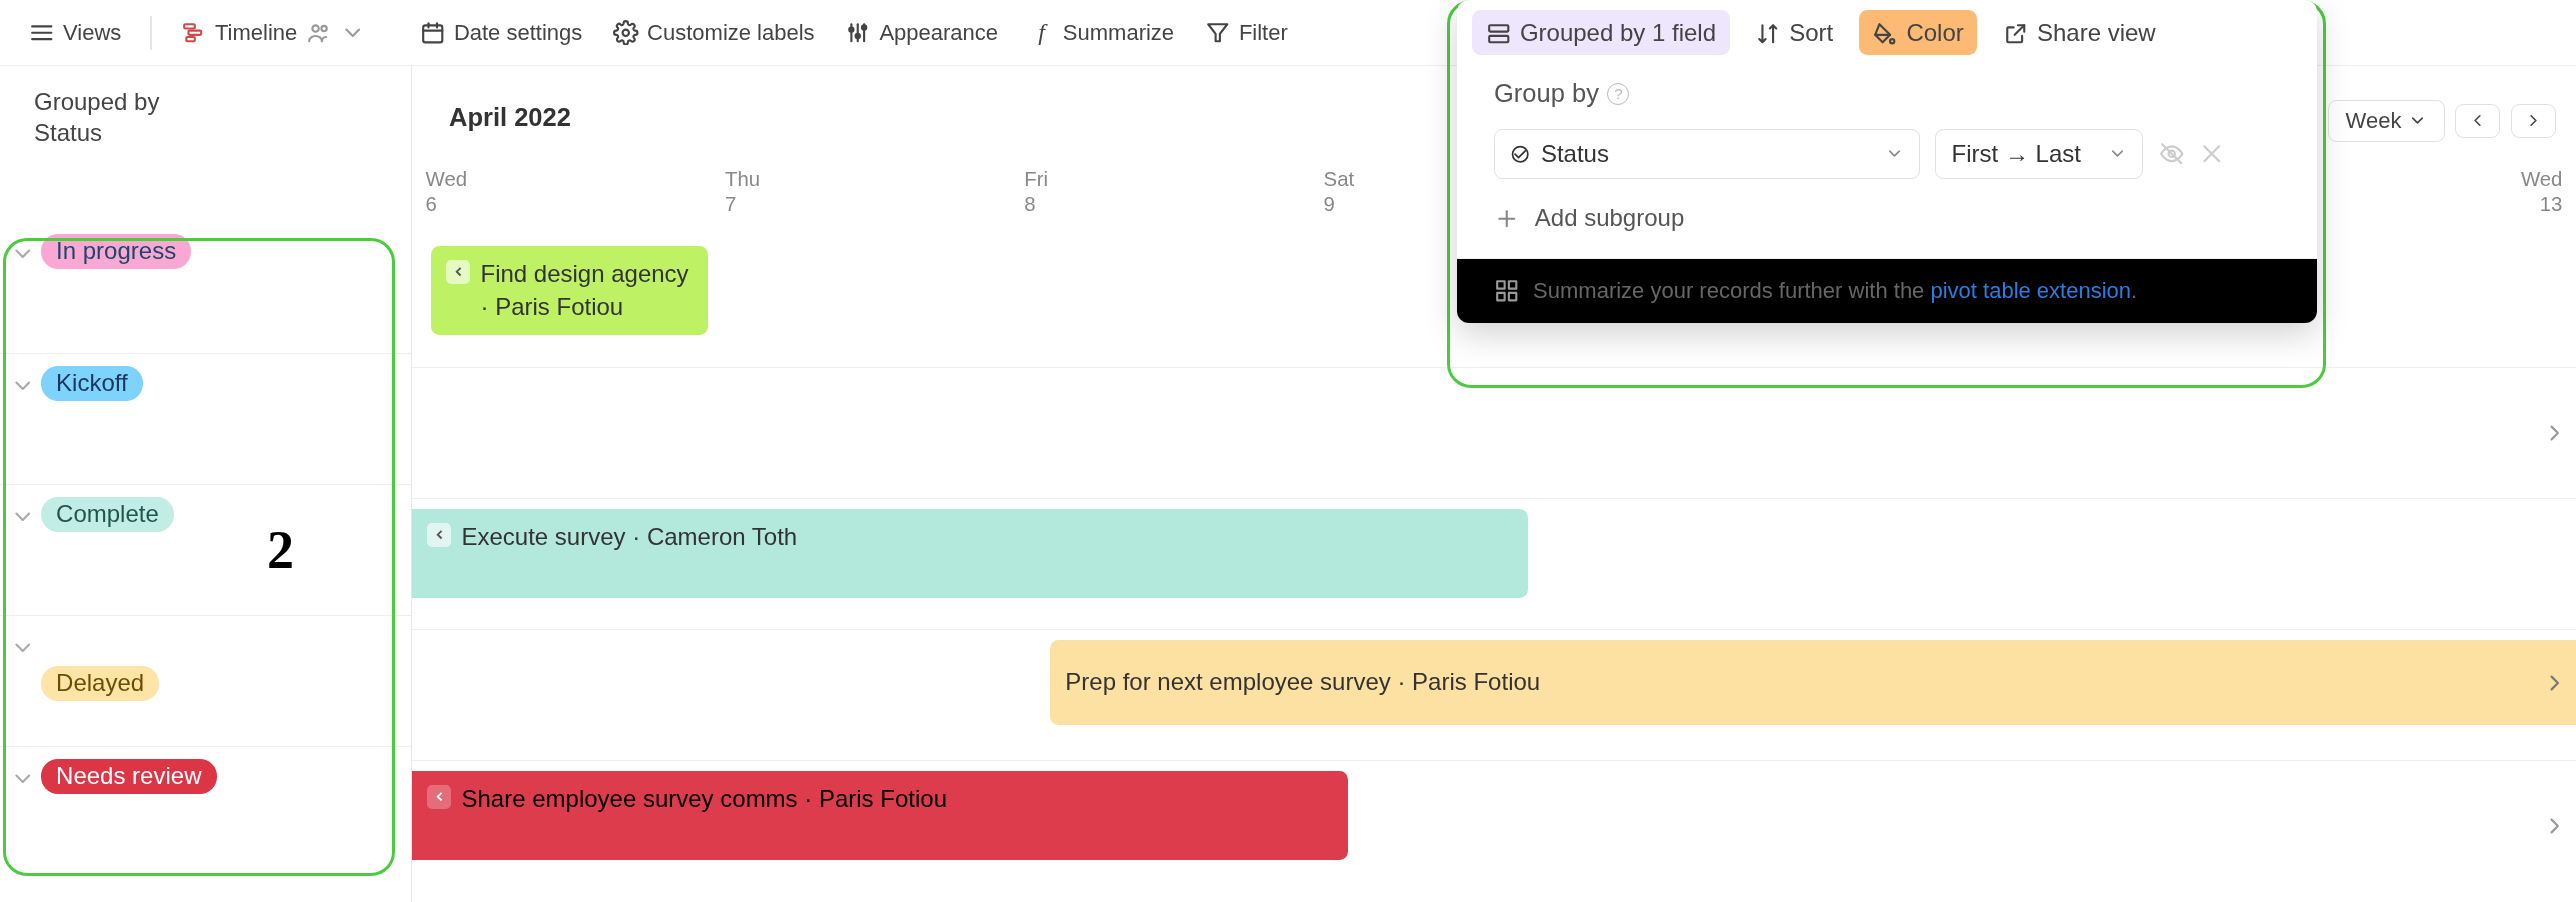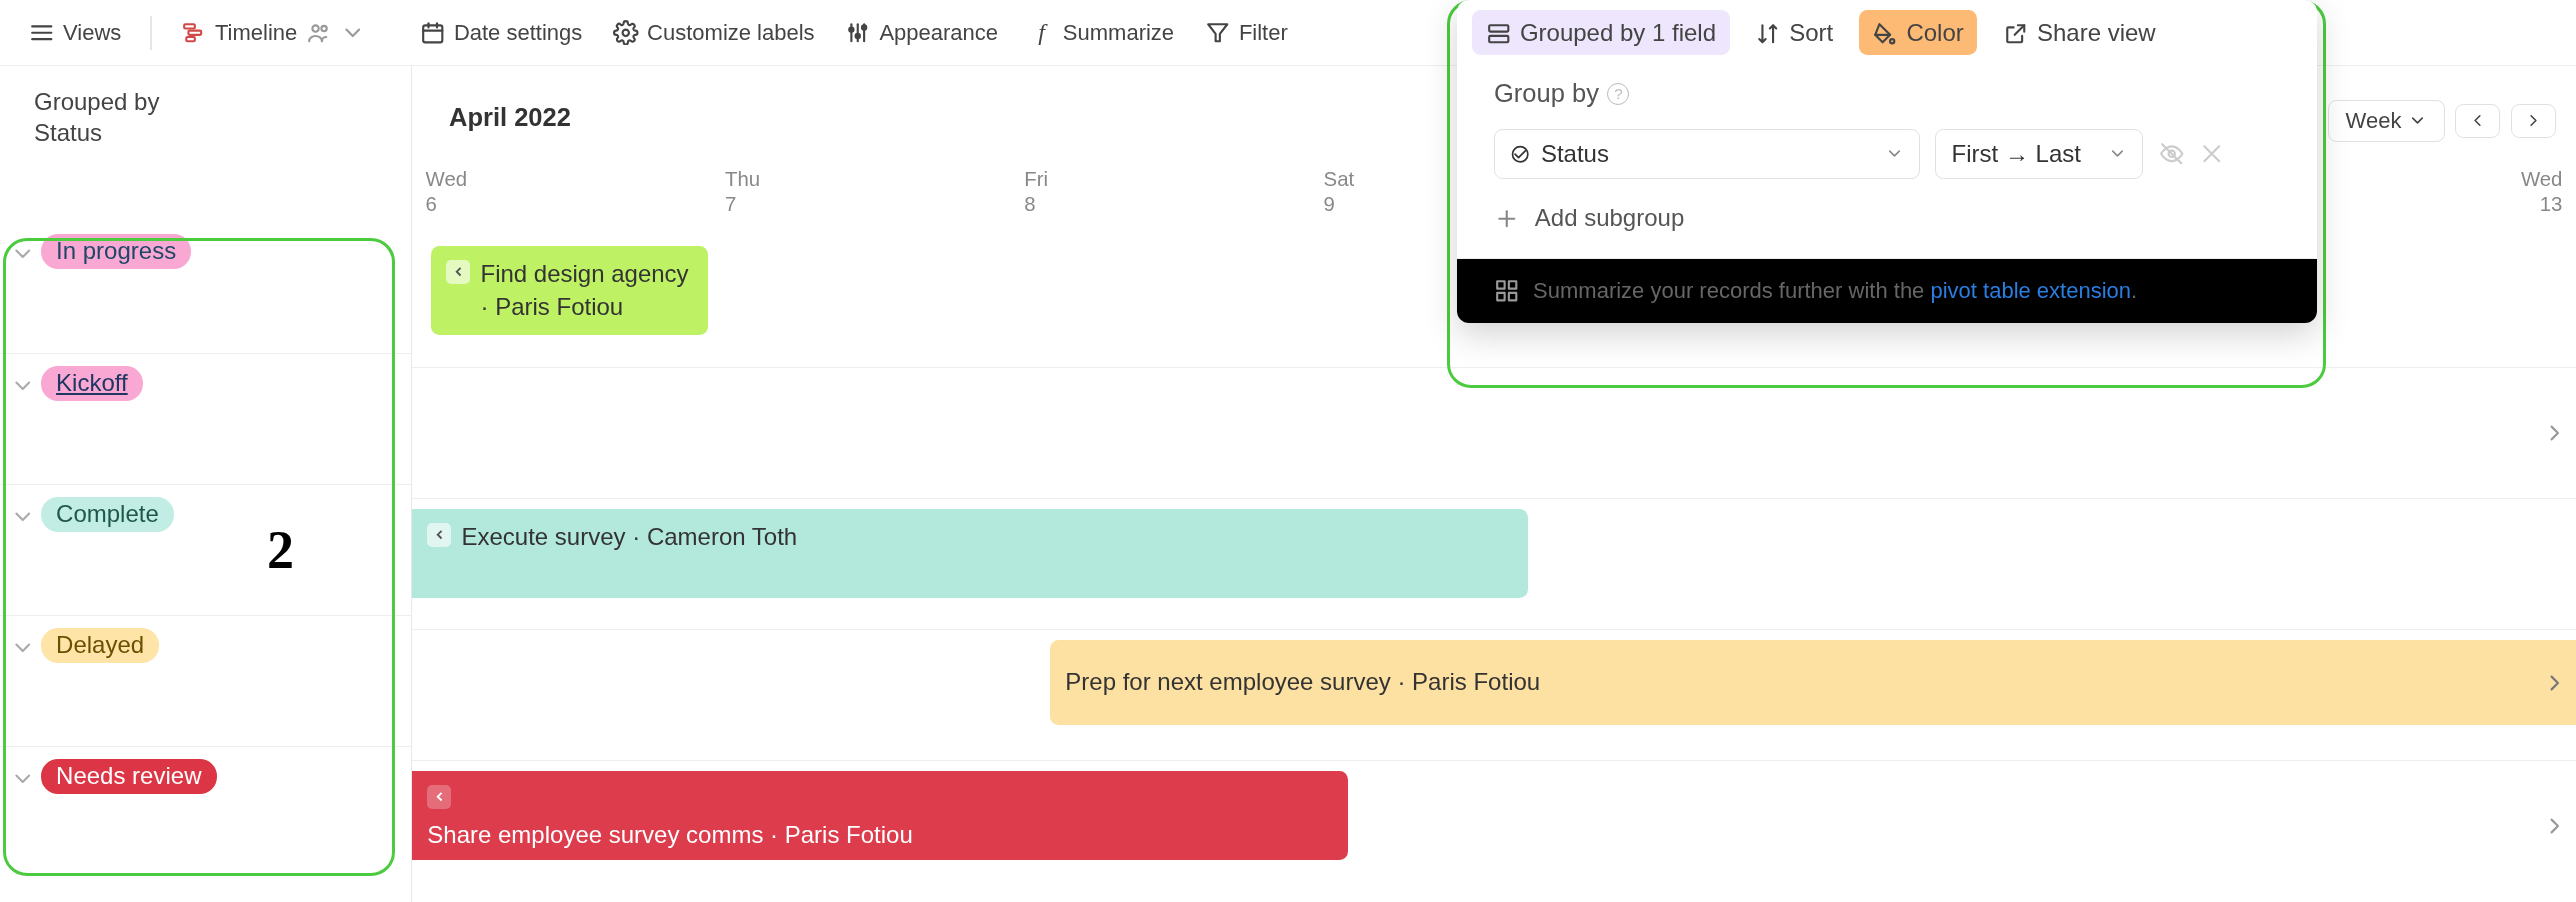--- a/index.html
+++ b/index.html
@@ -20,23 +20,23 @@
   
   .sidebar-header { padding: 22px 34px 13.6px 34px; }
   .sidebar-header .l1 { color: #444; font-size: 24px; }
   .sidebar-header .l2 { color: #444; font-size: 24px; margin-top: 3.4px; }
   
   .group-row { height: 131px; display: flex; align-items: flex-start; padding: 12px 10.2px 0 10.2px; border-top: 1.7px solid #eee; }
   .group-row.first { border-top: none; }
   .group-chevron { color: #aaa; margin-right: 5.1px; margin-top: 6.8px; }
   .pill { display: inline-block; padding: 3.4px 15.3px; border-radius: 17px; font-size: 24px; font-weight: 400; }
   .pill.inprogress { background: #f9a8d4; color: #1f4766; }
-  .pill.kickoff { background: #f9a8d4; color: #1e3761; text-decoration: underline; }
+  .pill.kickoff { background: #7dd3fc; color: #1e3761; }
   .pill.complete { background: #C2EDE5; color: #1f574c; }
-  .pill.delayed { background: #FFE4A8; color: #6b4e00; }
+  .pill.delayed { background: #FFE4A8; color: #6b4e00; margin-top: 38px; }
   .pill.needsreview { background: #DC3545; color: #fff; }
   
   .annotation { position: absolute; border: 3.4px solid #4CCB3F; border-radius: 24px; pointer-events: none; }
   .ann-label { position: absolute; font-size: 54px; font-weight: 700; color: #000; font-family: "Times New Roman", serif; }
   
   
   .tl-header { position: relative; height: 170px; }
   .tl-month { position: absolute; left: 37px; top: 37px; font-size: 25.5px; font-weight: 600; color: #333; }
   .tl-controls { position: absolute; right: 20.4px; top: 34px; display: flex; gap: 10.2px; align-items: center; }
   .btn { border: 1.7px solid #e0e0e0; border-radius: 8.5px; padding: 6.8px 17px; background: #fff; font-size: 22px; color: #444; cursor: pointer; display: flex; align-items: center; gap: 6.8px; }
@@ -52,21 +52,21 @@
   
   .task-bar { position: absolute; top: 10.2px; height: 89px; border-radius: 8.5px; padding: 12px 15.3px; font-size: 24px; color: #333; display: flex; align-items: flex-start; gap: 10.2px; overflow: hidden; }
   .task-bar.single { height: 51px; align-items: center; padding-top: 0; padding-bottom: 0; }
   .task-bar .overflow-chevron { position: absolute; right: 8.5px; top: 50%; transform: translateY(-50%); color: #777; }
   .task-bar .left-chevron { width: 24px; height: 24px; border-radius: 5.1px; background: rgba(255,255,255,0.6); display: flex; align-items: center; justify-content: center; flex-shrink: 0; margin-top: 1.7px; color: #555; }
   .task-bar .txt { line-height: 1.35; }
   
   .bar-inprogress { background: #bef264; }
   .bar-complete { background: #B3E8DC; }
   .bar-delayed { background: #FDE1A3; }
-  .bar-needsreview { background: #DC3C4C; color: #ffffff; flex-direction: column; }
+  .bar-needsreview { background: #DC3C4C; color: #000000; }
   .bar-needsreview .left-chevron { background: rgba(255,255,255,0.25); color: #fff; }
   
   
   .popover { position: absolute; top: 0; left: 1457px; width: 860px; background: #fff; border-radius: 12px; box-shadow: 0 10.2px 34px rgba(0,0,0,0.18); z-index: 50; padding-bottom: 0; overflow: hidden; }
   .pop-btns { display: flex; gap: 12px; padding: 10.2px 15.3px 0 15.3px; align-items: center; }
   .pop-btn { display: flex; align-items: flex-end; gap: 8.5px; padding: 8.5px 13.6px; border-radius: 8.5px; font-size: 24px; color: #444; cursor: pointer; }
   .pop-btn.grouped { background: #EDE6FD; }
   .pop-btn.color { background: #fdba74; }
   .pop-section { padding: 24px 37px 17px 37px; }
   .pop-title { display: flex; align-items: center; gap: 8.5px; color: #555; font-size: 25.5px; margin-bottom: 20.4px; }

